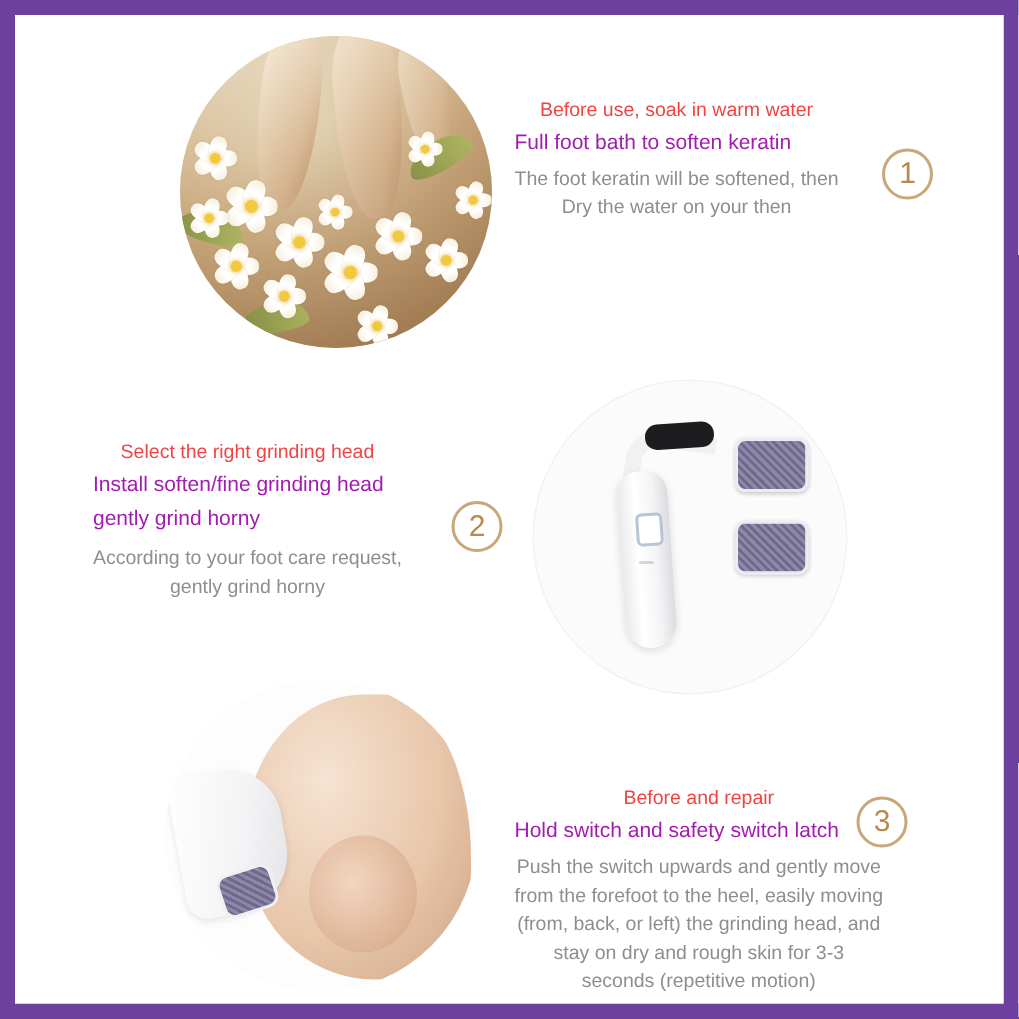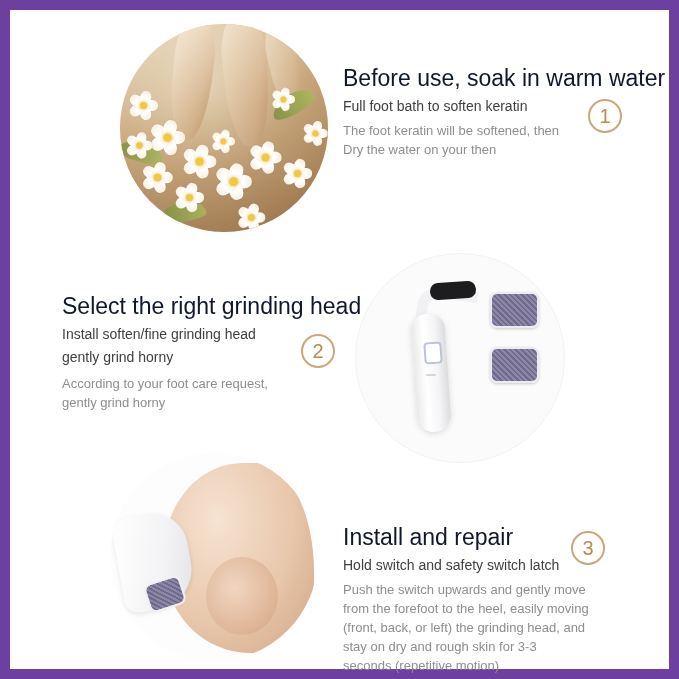--- a/index.html
+++ b/index.html
@@ -217,37 +217,38 @@
     width: 34px; height: 26px;
     border-radius: 8px;
     background: repeating-linear-gradient(45deg, #8d87a8 0 2px, #6f6a8c 2px 4px);
     transform: rotate(-18deg);
     border: 2px solid #f0eff4;
   }
 
   
   .block { position: absolute; }
   .title {
-    color: #0f172a;
-    font-size: 23px;
+    color: #ef4444;
+    font-size: 13px;
     margin: 0 0 6px 0;
     white-space: nowrap;
+    text-align: center;
   }
   .sub {
-    color: #404040;
+    color: #a21caf;
     font-size: 14px;
     margin: 0 0 7px 0;
     white-space: nowrap;
   }
   .body {
     color: #8e8e8e;
     font-size: 13px;
     line-height: 19px;
   }
-  .body div { white-space: nowrap; }
+  .body div { white-space: nowrap; text-align: center; }
 
   .step-num {
     position: absolute;
     width: 34px; height: 34px;
     border-radius: 50%;
     border: 2px solid #c9a878;
     color: #b98a4e;
     font-size: 20px;
     line-height: 31px;
     text-align: center;
@@ -424,26 +425,26 @@
     <div class="step-num" id="num2">2</div>
 
     <div class="photo-circle" id="photo3">
       <div class="foot"></div>
       <div class="heel"></div>
       <div class="tool"></div>
       <div class="tool-head"></div>
     </div>
 
     <div class="block" id="block3">
-      <div class="title">Install and repair</div>
+      <div class="title">Before and repair</div>
       <div class="sub">Hold switch and safety switch latch</div>
       <div class="body">
         <div>Push the switch upwards and gently move</div>
         <div>from the forefoot to the heel, easily moving</div>
-        <div>(front, back, or left) the grinding head, and</div>
+        <div>(from, back, or left) the grinding head, and</div>
         <div>stay on dry and rough skin for 3-3</div>
         <div>seconds (repetitive motion)</div>
       </div>
     </div>
     <div class="step-num" id="num3">3</div>
 
   </div>
 </div>
 
 </body></html>

